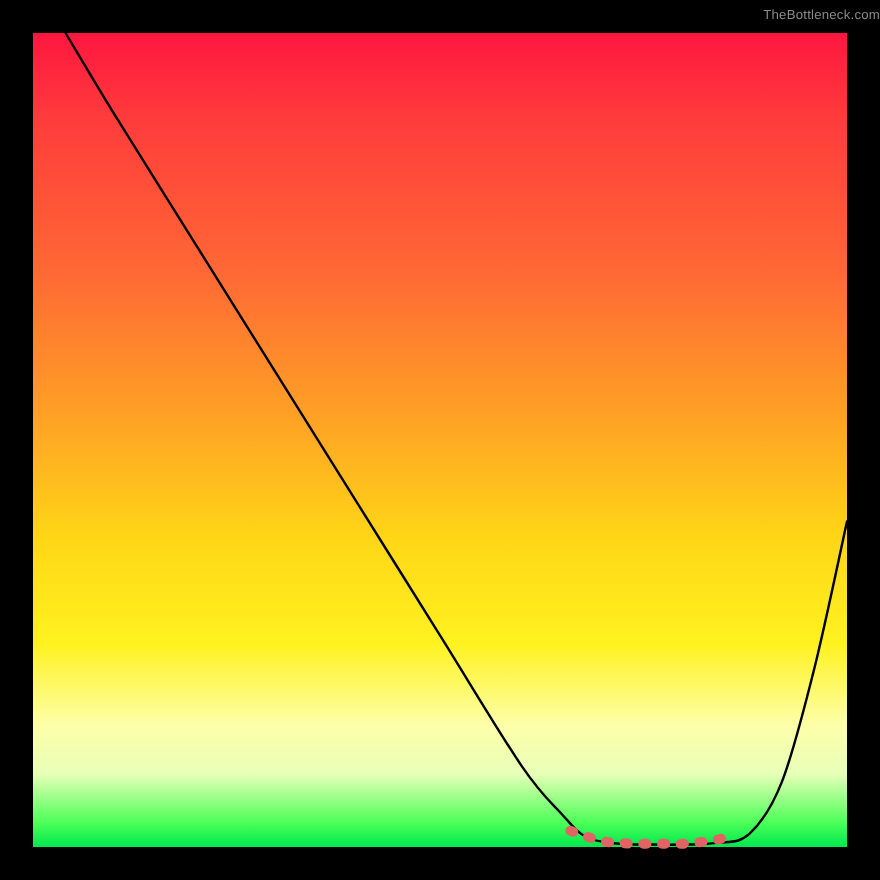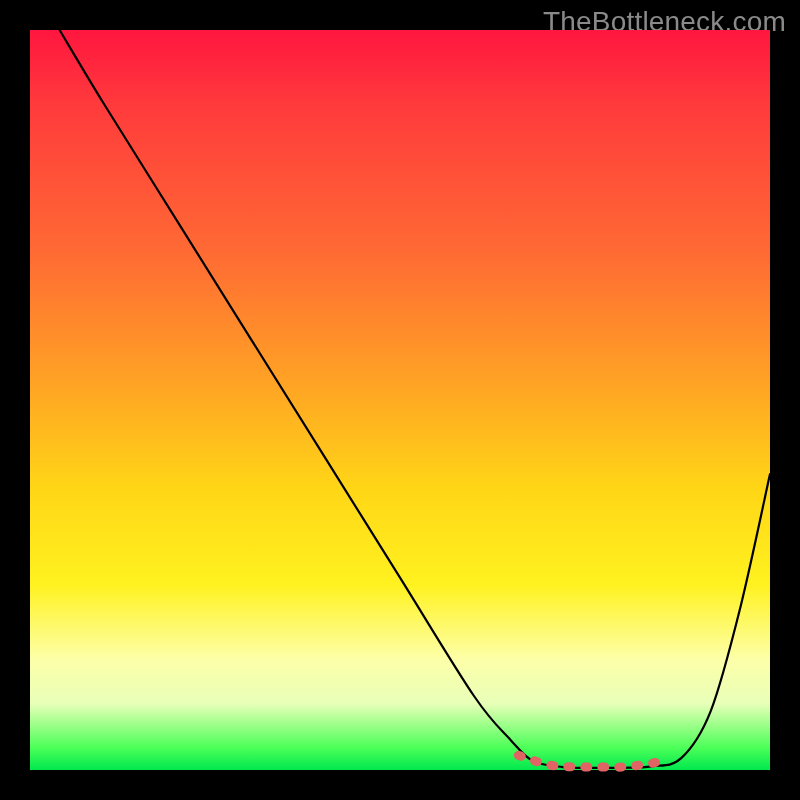--- a/index.html
+++ b/index.html
@@ -34,23 +34,23 @@
       #fff220 75%,
       #fdffa8 85%,
       #e8ffb8 91%,
       #4cff58 97%,
       #00e84e 100%
     );
   }
   .watermark {
     position: absolute;
     top: 6px;
-    right: 14px;
+    right: 0;
     color: #8a8a8a;
-    font-size: 28px;
+    font-size: 12px;
     font-weight: 500;
     letter-spacing: 0.2px;
     user-select: none;
   }
   svg.curve {
     position: absolute;
     left: 0;
     top: 0;
     width: 740px;
     height: 740px;

